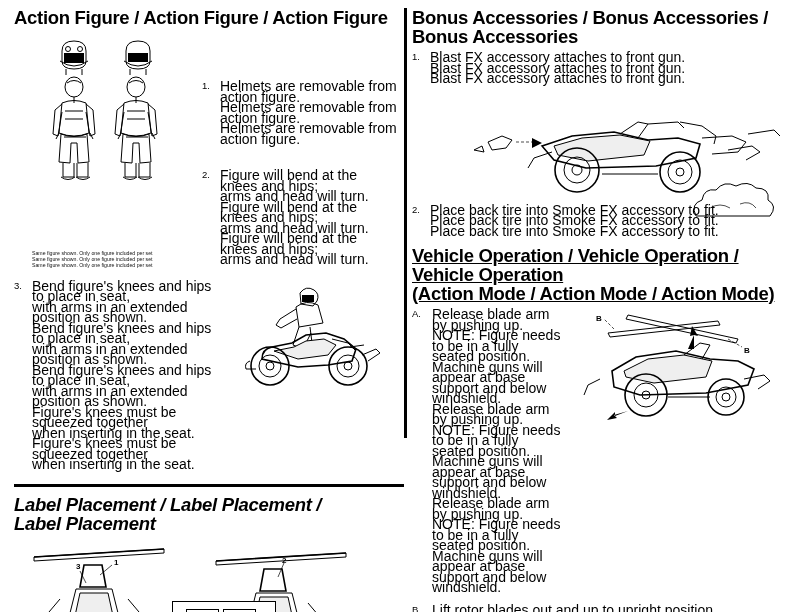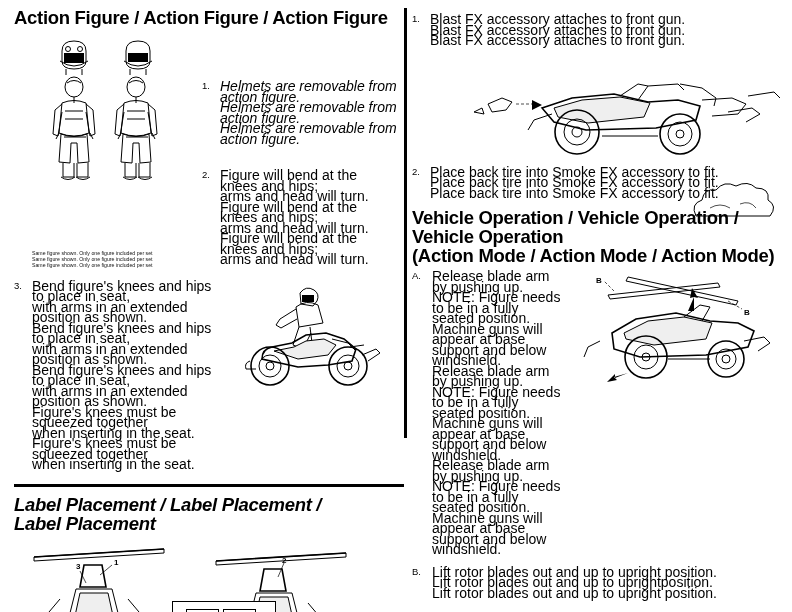--- a/index.html
+++ b/index.html
@@ -103,21 +103,21 @@
           </g>
         </svg>
         <div class="tiny" style="white-space:pre-line;margin-top:2px;margin-left:18px;">Same figure shown. Only one figure included per set
 Same figure shown. Only one figure included per set
 Same figure shown. Only one figure included per set</div>
       </div>
 
       <div style="width:196px;padding-top:48px;">
         <div class="step">
           <div class="num">1.</div>
-          <div class="txt" style="white-space:pre-line;font-style:italic;">Helmets are removable from action figure.
+          <div class="txt" style="white-space:pre-line;">Helmets are removable from action figure.
 Helmets are removable from action figure.
 Helmets are removable from action figure.</div>
         </div>
         <div class="step" style="margin-top:26px;">
           <div class="num">2.</div>
           <div class="txt" style="white-space:pre-line;">Figure will bend at the knees and hips;
 arms and head will turn.
 Figure will bend at the knees and hips;
 arms and head will turn.
 Figure will bend at the knees and hips;
@@ -228,20 +228,22 @@
           <path class="thin" d="M4 4 h18 v12 h-18 z M26 4 h18 v12 h-18 z M48 4 h18 v12 h-18 z M70 4 h16 v12 h-16 z"></path>
           <path class="gray" d="M6 6 h14 v8 h-14 z M28 6 h14 v8 h-14 z M50 6 h14 v8 h-14 z"></path>
         </svg>
       </div>
     </div>
 
   </div>
 
   <div class="col-right">
 
+    <h2 class="sec" style="white-space:pre-line;">Bonus Accessories / Bonus Accessories /
+Bonus Accessories</h2>
 
     <div class="step" style="margin-top:6px;">
       <div class="num">1.</div>
       <div class="txt" style="white-space:pre-line;">Blast FX accessory attaches to front gun.
 Blast FX accessory attaches to front gun.
 Blast FX accessory attaches to front gun.</div>
     </div>
 
     <div class="figbox">
       <svg width="372" height="115" viewBox="0 0 372 115">
@@ -278,21 +280,21 @@
 Place back tire into Smoke FX accessory to fit.</div>
     </div>
 
     <div style="position:absolute;left:276px;top:172px;">
       <svg width="96" height="44" viewBox="0 0 96 44">
         <path class="ln" d="M8 36 q-6 -12 6 -16 q2 -12 14 -10 q8 -10 20 -4 q12 -6 20 2 q14 0 12 12 q10 6 2 16 z"></path>
         <path class="thin" d="M22 28 q10 -6 20 0 M52 24 q10 -4 16 4"></path>
       </svg>
     </div>
 
-    <h2 class="sec" style="white-space:pre-line;">Vehicle Operation / Vehicle Operation /
+    <h2 class="sec" style="white-space:pre-line;text-decoration:underline;">Vehicle Operation / Vehicle Operation /
 Vehicle Operation
 (Action Mode / Action Mode / Action Mode)</h2>
 
     <div style="display:flex;gap:6px;margin-top:6px;">
       <div class="step" style="width:150px;">
         <div class="num letter">A.</div>
         <div class="txt" style="white-space:pre-line;">Release blade arm by pushing up.
 NOTE: Figure needs to be in a fully
 seated position. Machine guns will
 appear at base support and below

